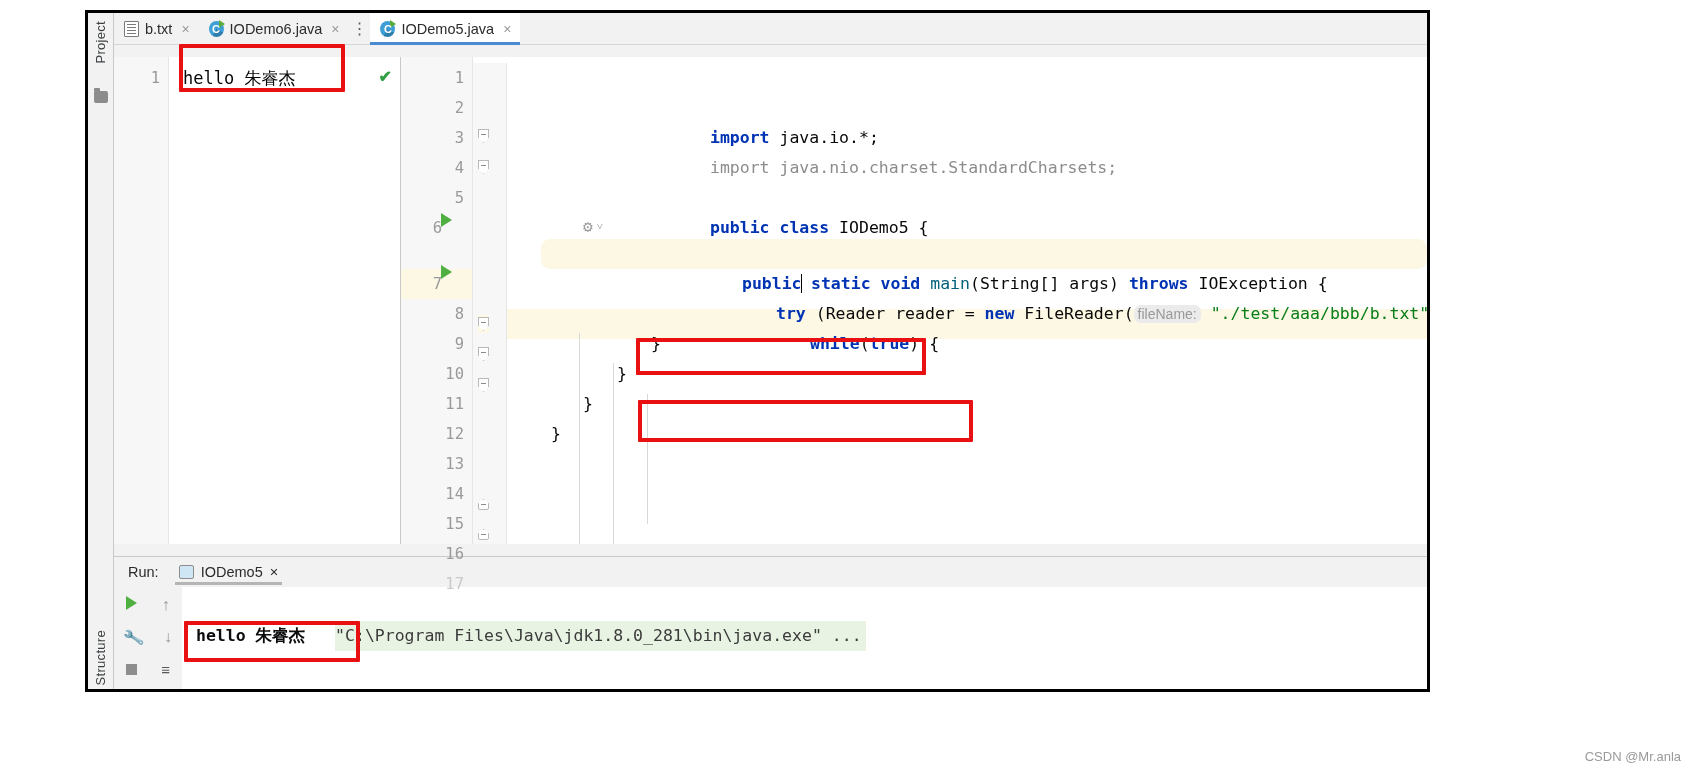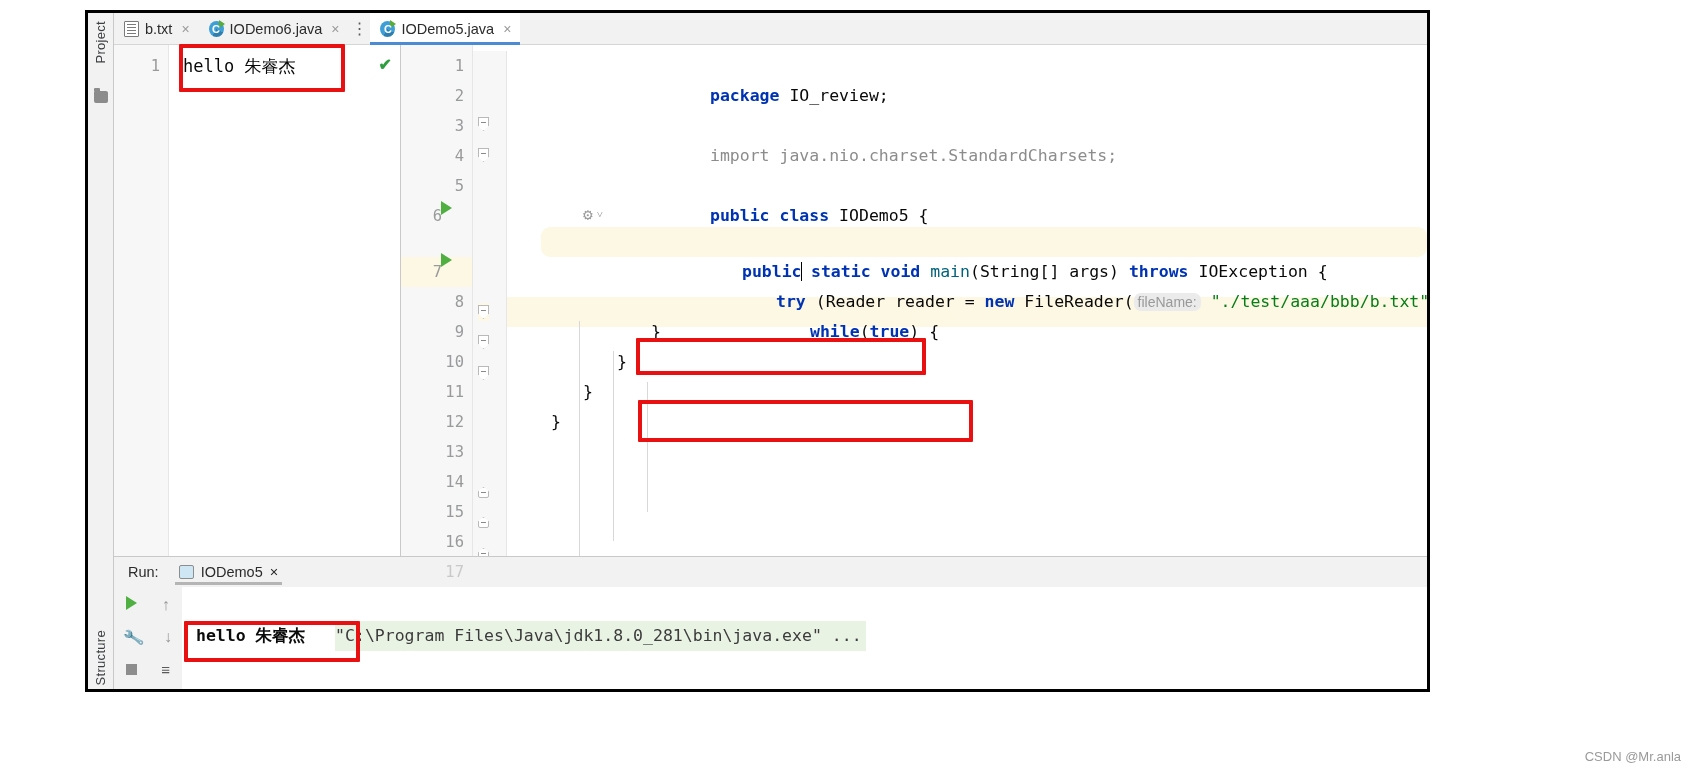--- a/index.html
+++ b/index.html
@@ -45,21 +45,21 @@
     position: absolute; left: 6px;
     width: 14px; height: 12px;
   }
   .folder-ic { top: 78px; background: #8c8c8c; border-radius: 1px 2px 2px 2px; }
   .folder-ic::before {
     content:''; position:absolute; left:0; top:-3px; width:6px; height:3px;
     background:#8c8c8c; border-radius:1px 1px 0 0;
   }
 
   
-  .main-col { flex: 1; display: flex; flex-direction: column; min-width: 0; }
+  .main-col { flex: 1; display: flex; flex-direction: column; min-width: 0; gap: 12px; }
 
   
   .tabbar {
     height: 32px;
     background: #f2f2f2;
     display: flex;
     align-items: stretch;
     border-bottom: 1px solid #d6d6d6;
     flex: 0 0 32px;
   }
@@ -392,26 +392,26 @@
             </div>
 
             <div style="position:absolute;left:34px;right:0;top:252px;height:30px;background:#fdf8e4;"></div>
 
             <div class="indent-guide" style="left:106px;top:276px;height:250px;"></div>
             <div class="indent-guide" style="left:140px;top:306px;height:190px;"></div>
             <div class="indent-guide" style="left:174px;top:337px;height:130px;"></div>
 
             <div style="position:relative;padding-left:68px;">
 
+
+              <div class="cline">&nbsp;</div>
+
               <div class="cline">
-                <span class="kw">package</span><span class="plain"> IO_review;</span>
-              </div>
-
-              <div class="cline">&nbsp;</div>
-
+                <span class="kw">import</span><span class="plain"> java.io.*;</span>
+              </div>
 
               <div class="cline">
                 <span class="gray">import java.nio.charset.StandardCharsets;</span>
               </div>
 
               <div class="cline">&nbsp;</div>
 
               <div class="cline">
                 <span class="kw">public</span><span class="plain"> </span><span class="kw">class</span><span class="plain"> </span><span class="plain">IODemo5 {</span>
               </div>

